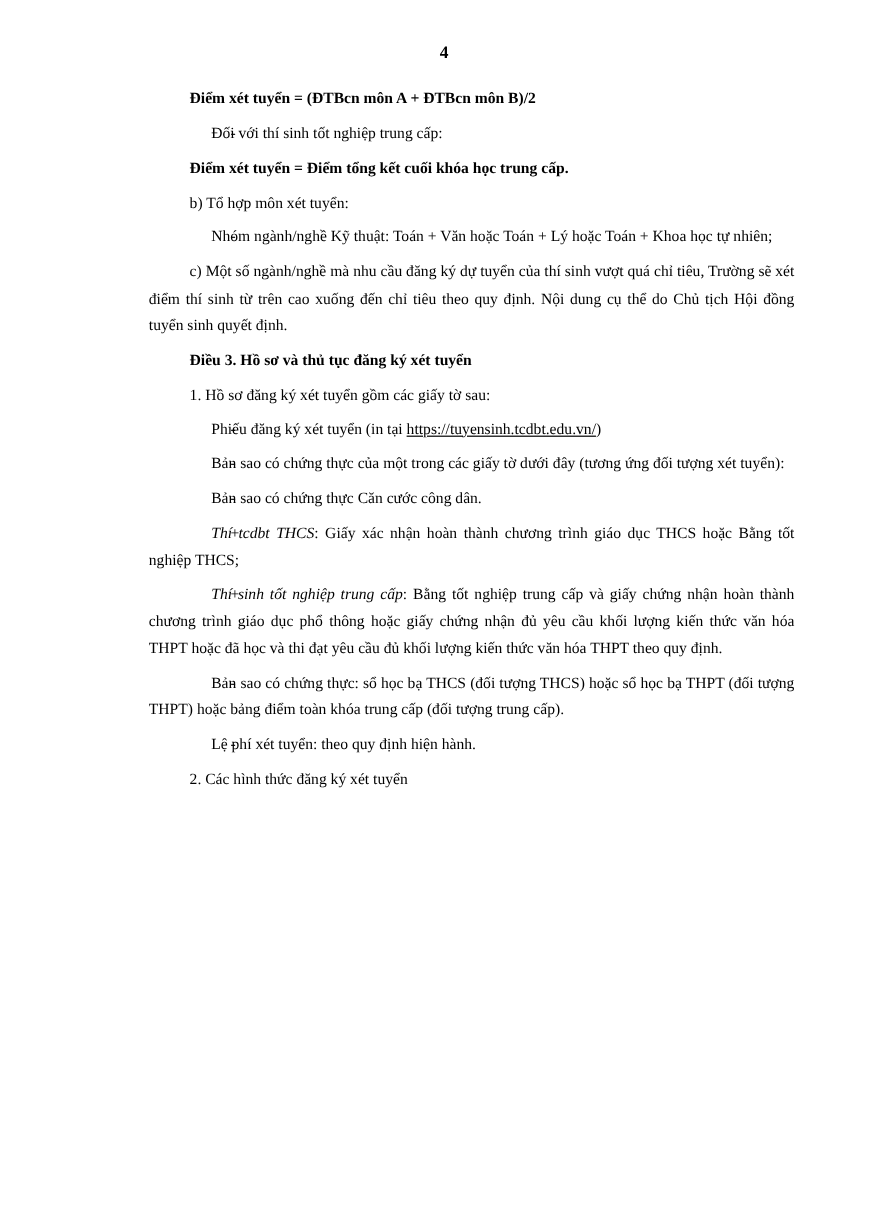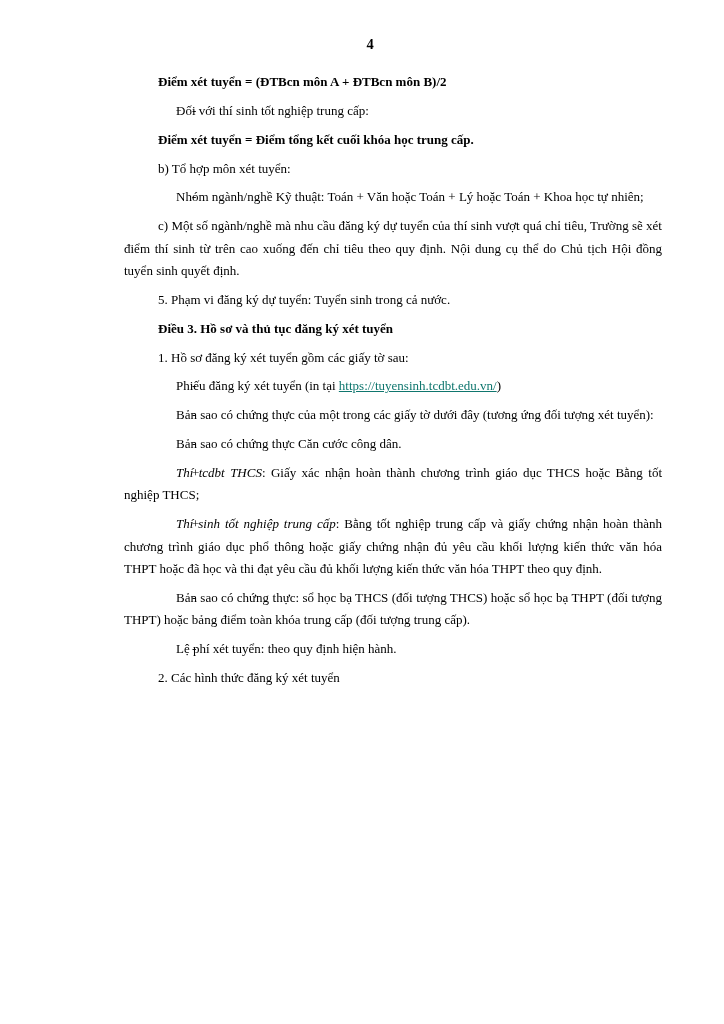--- a/index.html
+++ b/index.html
@@ -43,21 +43,21 @@
     text-indent: 34px;
   }
   .bold {
     font-weight: bold;
   }
   .italic {
     font-style: italic;
   }
   .link {
     text-decoration: underline;
-    color: #0f766e;
+    color: #000000;
   }
   .dash-marker {
     display: inline-block;
     width: 18px;
   }
 </style>
 </head>
 <body>
 
 <div class="page">
@@ -73,21 +73,20 @@
     <p class="para bold">Điểm xét tuyển = Điểm tổng kết cuối khóa học trung cấp.</p>
 
     <p class="para">b) Tổ hợp môn xét tuyển:</p>
 
     <p class="para dash"><span class="dash-marker">-</span><span>Nhóm ngành/nghề Kỹ thuật: Toán + Văn hoặc Toán + Lý hoặc Toán + Khoa học tự nhiên;</span></p>
 
 
 
     <p class="para">c) Một số ngành/nghề mà nhu cầu đăng ký dự tuyển của thí sinh vượt quá chỉ tiêu, Trường sẽ xét điểm thí sinh từ trên cao xuống đến chỉ tiêu theo quy định. Nội dung cụ thể do Chủ tịch Hội đồng tuyển sinh quyết định.</p>
 
-    <p class="para">5. Phạm vi đăng ký dự tuyển: Tuyển sinh trong cả nước.</p>
 
     <p class="para bold">Điều 3. Hồ sơ và thủ tục đăng ký xét tuyển</p>
 
     <p class="para">1. Hồ sơ đăng ký xét tuyển gồm các giấy tờ sau:</p>
 
     <p class="para dash"><span class="dash-marker">-</span><span>Phiếu đăng ký xét tuyển (in tại </span><a class="link" href="#">https://tuyensinh.tcdbt.edu.vn/</a><span>)</span></p>
 
     <p class="para dash"><span class="dash-marker">-</span><span>Bản sao có chứng thực của một trong các giấy tờ dưới đây (tương ứng đối tượng xét tuyển):</span></p>
 
     <p class="para dash"><span class="dash-marker">-</span><span>Bản sao có chứng thực Căn cước công dân.</span></p>

